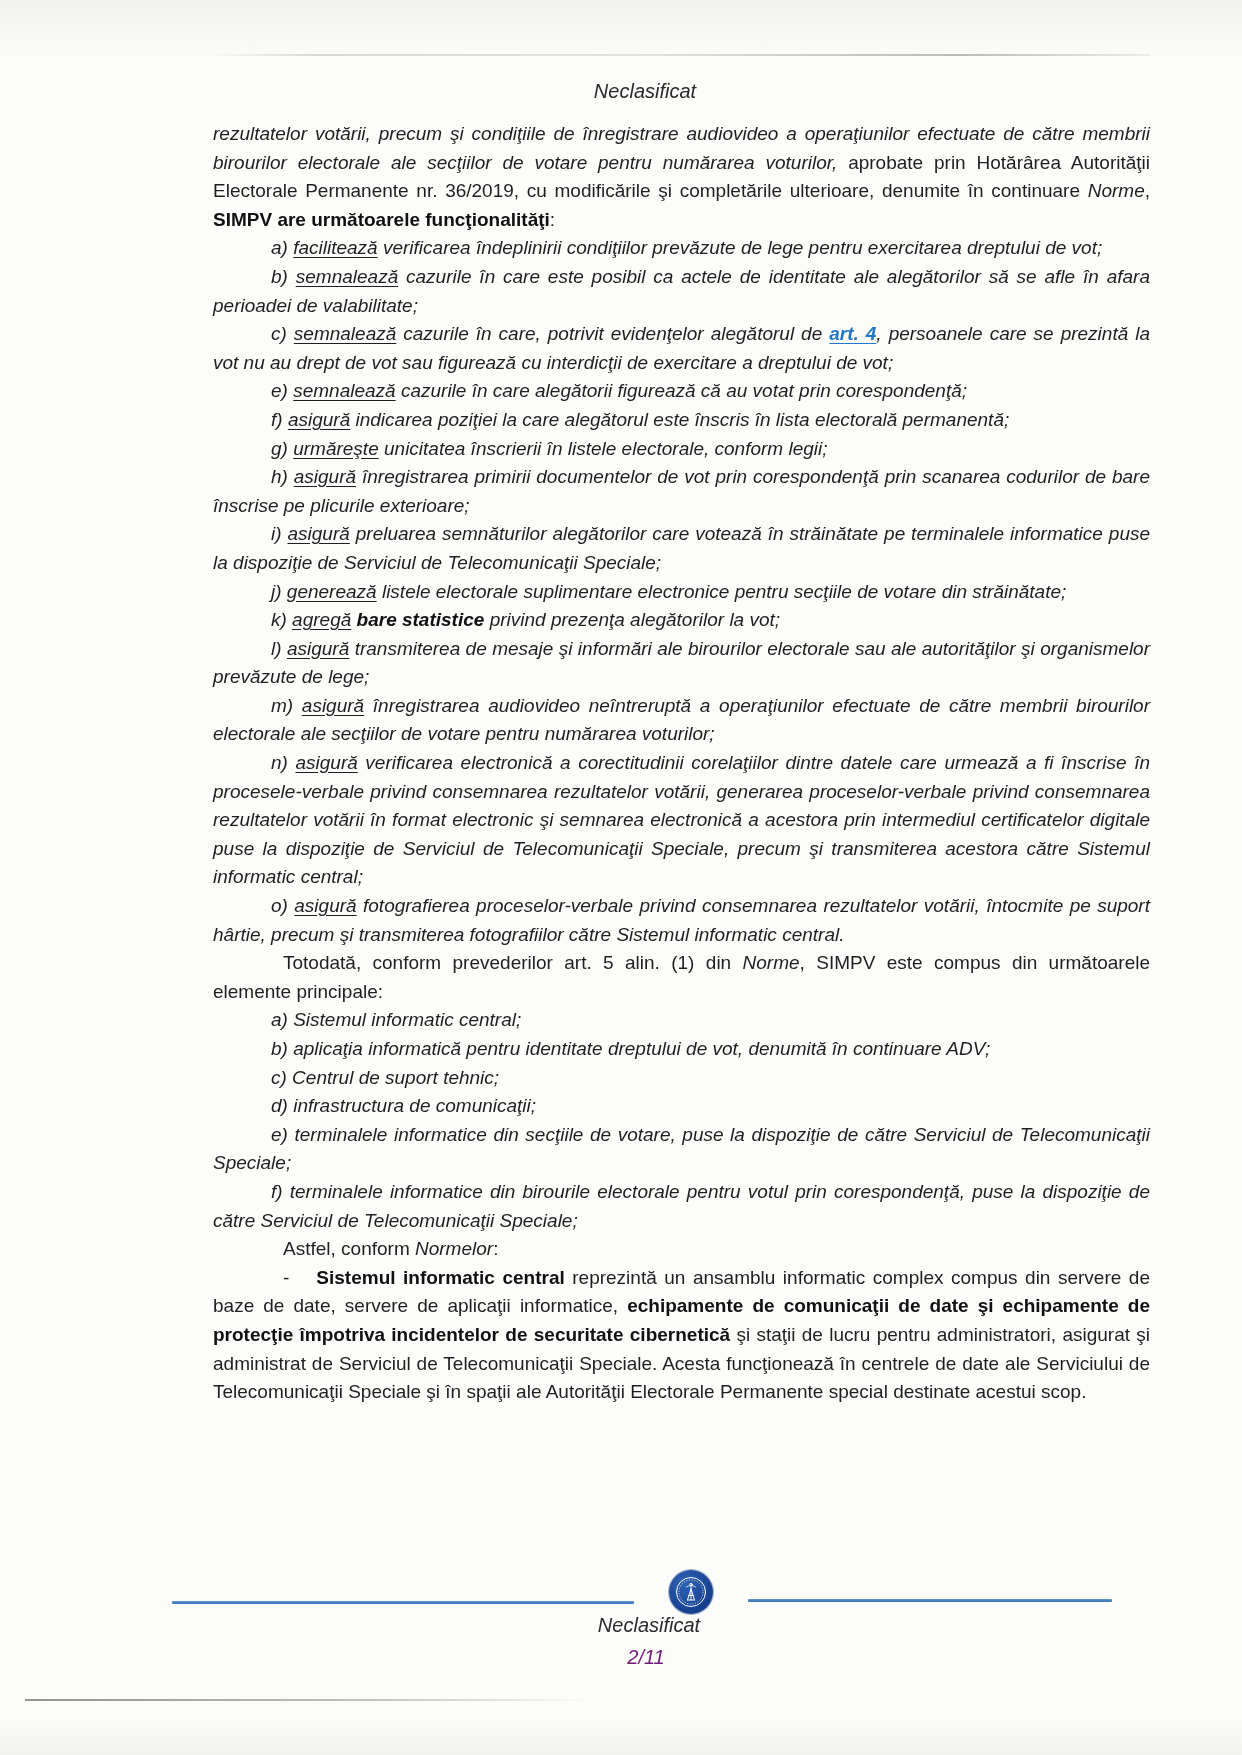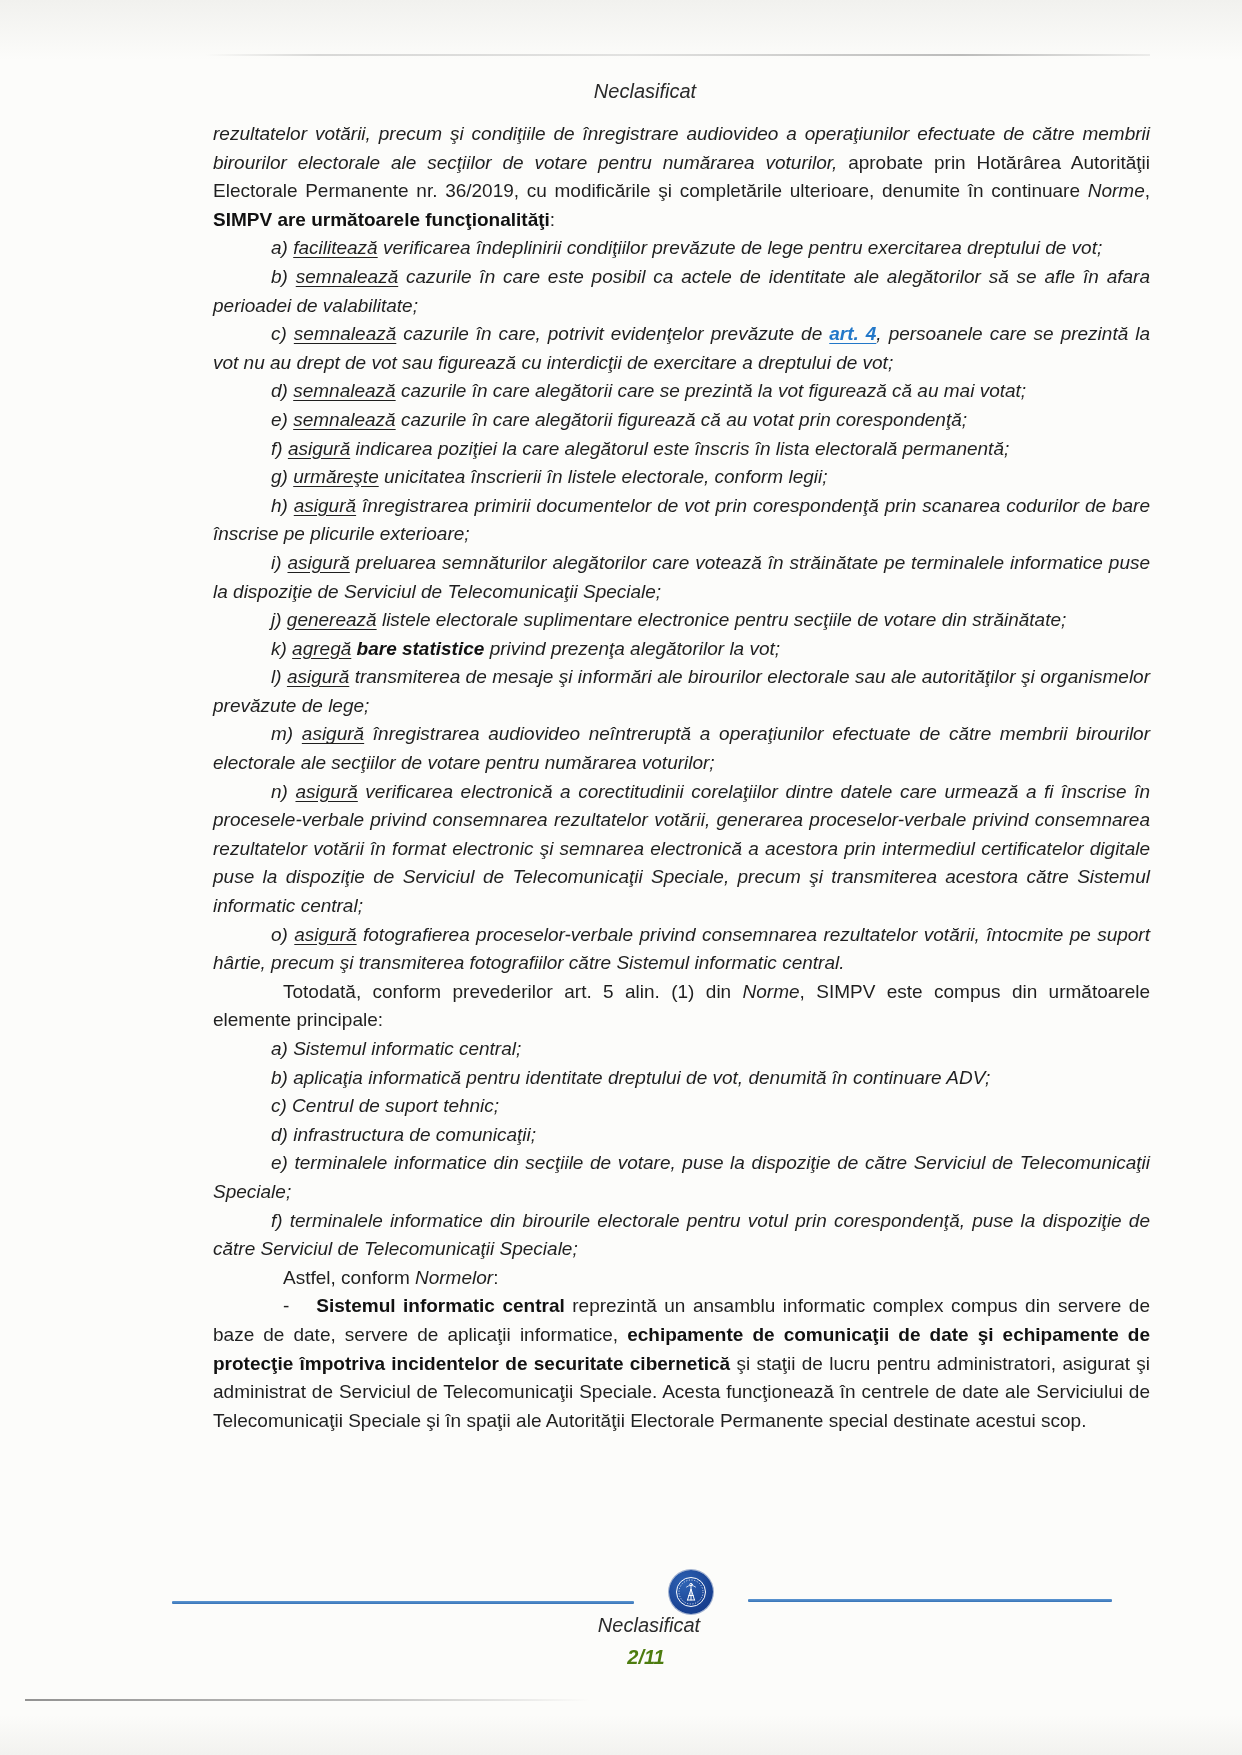--- a/index.html
+++ b/index.html
@@ -54,40 +54,39 @@
     display:flex;align-items:center;justify-content:center;
     box-shadow:0 0 0 1px rgba(23,63,143,.4);
   }
   .seal svg{display:block;}
   .footer-classification{
     position:absolute;top:1614px;left:649px;transform:translateX(-50%);
     font-style:italic;font-size:20px;color:#2a2a2a;white-space:nowrap;
   }
   .footer-page{
     position:absolute;top:1646px;left:646px;transform:translateX(-50%);
-    font-style:italic;font-size:20px;color:#4d7c0f;white-space:nowrap;font-weight:bold;
+    font-style:italic;font-size:20px;color:#701a75;white-space:nowrap;
   }
 </style>
 </head>
 <body>
 
 <div class="page">
   <div class="scan-top-band"></div>
   <div class="scan-bottom-band"></div>
   <div class="artifact-top"></div>
   <div class="artifact-bottom"></div>
 
   <div class="doc-header">Neclasificat</div>
 
   <div class="content">
       <p class="block "><span class="s-i">rezultatelor votării, precum şi condiţiile de înregistrare audiovideo a operaţiunilor efectuate de către membrii birourilor electorale ale secţiilor de votare pentru numărarea voturilor,</span><span class="s-r"> aprobate prin Hotărârea Autorităţii Electorale Permanente nr. 36/2019, cu modificările şi completările ulterioare, denumite în continuare </span><span class="s-i">Norme</span><span class="s-r">, </span><span class="s-b">SIMPV are următoarele funcţionalităţi</span><span class="s-r">:</span></p>
       <p class="block ind-item"><span class="s-i">a) </span><span class="s-iu">facilitează</span><span class="s-i"> verificarea îndeplinirii condiţiilor prevăzute de lege pentru exercitarea dreptului de vot;</span></p>
       <p class="block ind-item"><span class="s-i">b) </span><span class="s-iu">semnalează</span><span class="s-i"> cazurile în care este posibil ca actele de identitate ale alegătorilor să se afle în afara perioadei de valabilitate;</span></p>
-      <p class="block ind-item"><span class="s-i">c) </span><span class="s-iu">semnalează</span><span class="s-i"> cazurile în care, potrivit evidenţelor prevăzute de </span><span class="s-link">art. 4</span><span class="s-i">, persoanele care se prezintă la vot nu au drept de vot sau figurează cu interdicţii de exercitare a dreptului de vot;</span></p>
-      <p class="block ind-item"><span class="s-i">d) </span><span class="s-iu">semnalează</span><span class="s-i"> cazurile în care alegătorii care se prezintă la vot figurează că au mai votat;</span></p>
+      <p class="block ind-item"><span class="s-i">c) </span><span class="s-iu">semnalează</span><span class="s-i"> cazurile în care, potrivit evidenţelor alegătorul de </span><span class="s-link">art. 4</span><span class="s-i">, persoanele care se prezintă la vot nu au drept de vot sau figurează cu interdicţii de exercitare a dreptului de vot;</span></p>
       <p class="block ind-item"><span class="s-i">e) </span><span class="s-iu">semnalează</span><span class="s-i"> cazurile în care alegătorii figurează că au votat prin corespondenţă;</span></p>
       <p class="block ind-item"><span class="s-i">f) </span><span class="s-iu">asigură</span><span class="s-i"> indicarea poziţiei la care alegătorul este înscris în lista electorală permanentă;</span></p>
       <p class="block ind-item"><span class="s-i">g) </span><span class="s-iu">urmăreşte</span><span class="s-i"> unicitatea înscrierii în listele electorale, conform legii;</span></p>
       <p class="block ind-item"><span class="s-i">h) </span><span class="s-iu">asigură</span><span class="s-i"> înregistrarea primirii documentelor de vot prin corespondenţă prin scanarea codurilor de bare înscrise pe plicurile exterioare;</span></p>
       <p class="block ind-item"><span class="s-i">i) </span><span class="s-iu">asigură</span><span class="s-i"> preluarea semnăturilor alegătorilor care votează în străinătate pe terminalele informatice puse la dispoziţie de Serviciul de Telecomunicaţii Speciale;</span></p>
       <p class="block ind-item"><span class="s-i">j) </span><span class="s-iu">generează</span><span class="s-i"> listele electorale suplimentare electronice pentru secţiile de votare din străinătate;</span></p>
       <p class="block ind-item"><span class="s-i">k) </span><span class="s-iu">agregă</span><span class="s-i"> </span><span class="s-bi">bare statistice</span><span class="s-i"> privind prezenţa alegătorilor la vot;</span></p>
       <p class="block ind-item"><span class="s-i">l) </span><span class="s-iu">asigură</span><span class="s-i"> transmiterea de mesaje şi informări ale birourilor electorale sau ale autorităţilor şi organismelor prevăzute de lege;</span></p>
       <p class="block ind-item"><span class="s-i">m) </span><span class="s-iu">asigură</span><span class="s-i"> înregistrarea audiovideo neîntreruptă a operaţiunilor efectuate de către membrii birourilor electorale ale secţiilor de votare pentru numărarea voturilor;</span></p>
       <p class="block ind-item"><span class="s-i">n) </span><span class="s-iu">asigură</span><span class="s-i"> verificarea electronică a corectitudinii corelaţiilor dintre datele care urmează a fi înscrise în procesele-verbale privind consemnarea rezultatelor votării, generarea proceselor-verbale privind consemnarea rezultatelor votării în format electronic şi semnarea electronică a acestora prin intermediul certificatelor digitale puse la dispoziţie de Serviciul de Telecomunicaţii Speciale, precum şi transmiterea acestora către Sistemul informatic central;</span></p>

